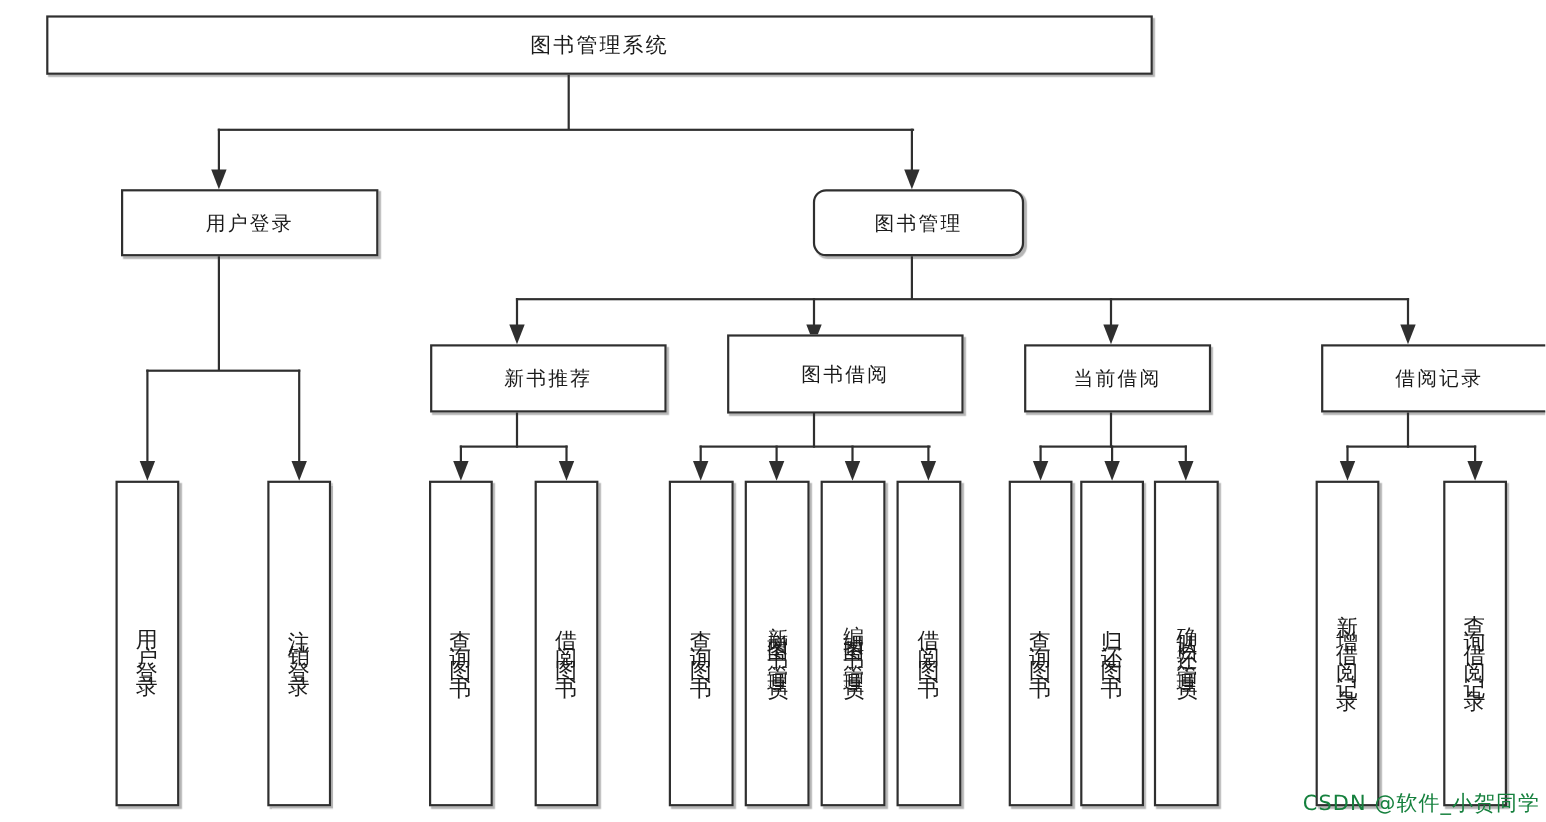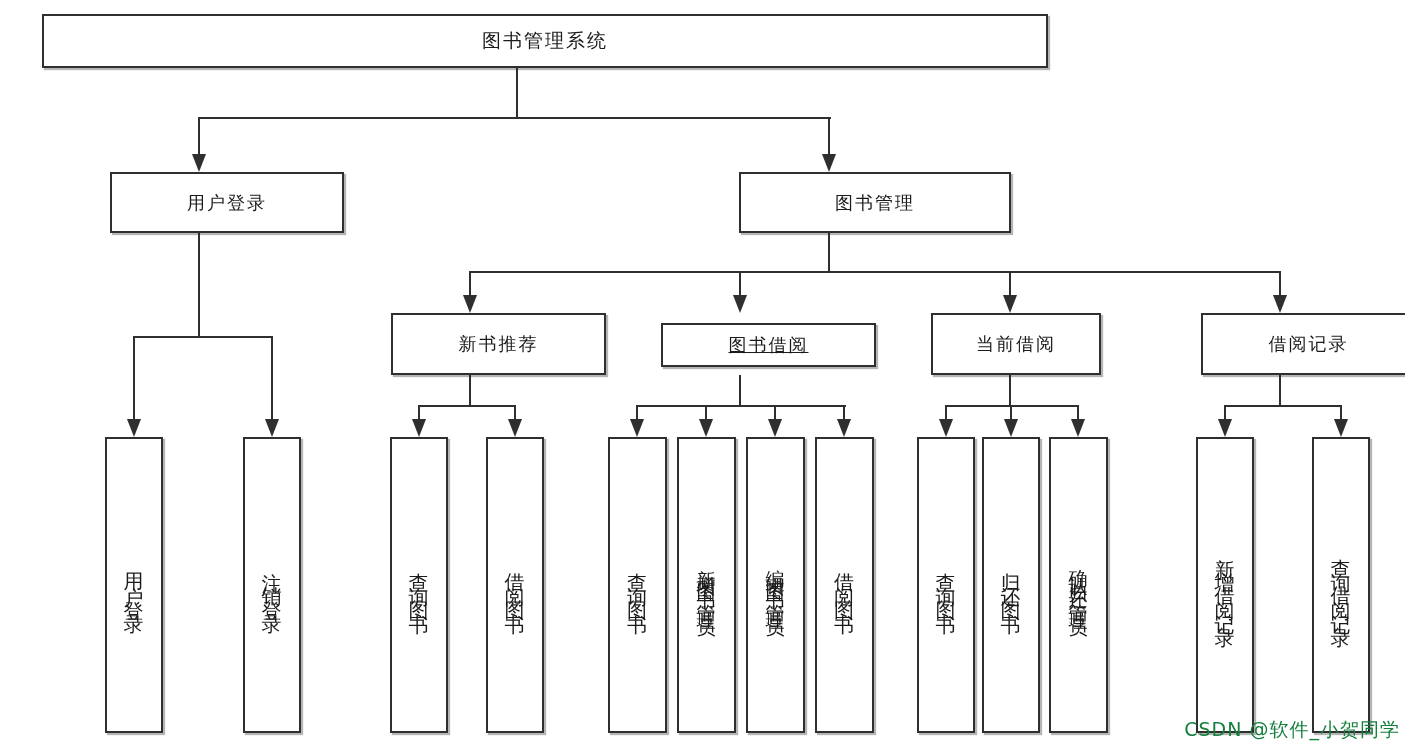--- a/index.html
+++ b/index.html
@@ -41,42 +41,42 @@
   <div class="box" style="left:14px;top:14px;width:1006px;height:54px;font-size:19px;">图书管理系统</div>
 
   <i class="vline" style="left:516px;top:68px;height:50px;"></i>
   <i class="hline" style="left:198px;top:117px;width:633px;"></i>
   <i class="vline" style="left:198px;top:117px;height:38px;"></i>
   <i class="arr" style="left:192px;top:154px;"></i>
   <i class="vline" style="left:828px;top:117px;height:38px;"></i>
   <i class="arr" style="left:822px;top:154px;"></i>
 
   <div class="box" style="left:82px;top:172px;width:234px;height:61px;">用户登录</div>
-  <div class="box" style="left:711px;top:172px;width:272px;height:61px;">图书管理</div>
+  <div class="box" style="left:711px;top:172px;width:192px;height:61px;border-radius:12px;">图书管理</div>
 
   <i class="vline" style="left:198px;top:233px;height:104px;"></i>
   <i class="hline" style="left:133px;top:336px;width:140px;"></i>
   <i class="vline" style="left:133px;top:336px;height:84px;"></i>
   <i class="arr" style="left:127px;top:419px;"></i>
   <i class="vline" style="left:271px;top:336px;height:84px;"></i>
   <i class="arr" style="left:265px;top:419px;"></i>
 
   <i class="vline" style="left:828px;top:233px;height:39px;"></i>
   <i class="hline" style="left:469px;top:271px;width:812px;"></i>
   <i class="vline" style="left:469px;top:271px;height:26px;"></i>
   <i class="arr" style="left:463px;top:295px;"></i>
   <i class="vline" style="left:739px;top:271px;height:26px;"></i>
   <i class="arr" style="left:733px;top:295px;"></i>
   <i class="vline" style="left:1009px;top:271px;height:26px;"></i>
   <i class="arr" style="left:1003px;top:295px;"></i>
   <i class="vline" style="left:1279px;top:271px;height:26px;"></i>
   <i class="arr" style="left:1273px;top:295px;"></i>
 
   <div class="box" style="left:363px;top:313px;width:215px;height:62px;">新书推荐</div>
-  <div class="box" style="left:633px;top:323px;width:215px;height:44px;text-decoration:underline;">图书借阅</div>
+  <div class="box" style="left:633px;top:304px;width:215px;height:72px;">图书借阅</div>
   <div class="box" style="left:903px;top:313px;width:170px;height:62px;">当前借阅</div>
   <div class="box" style="left:1173px;top:313px;width:215px;height:62px;">借阅记录</div>
 
   <i class="vline" style="left:469px;top:375px;height:32px;"></i>
   <i class="hline" style="left:418px;top:405px;width:98px;"></i>
   <i class="vline" style="left:418px;top:405px;height:16px;"></i>
   <i class="arr" style="left:412px;top:419px;"></i>
   <i class="vline" style="left:514px;top:405px;height:16px;"></i>
   <i class="arr" style="left:508px;top:419px;"></i>
 

